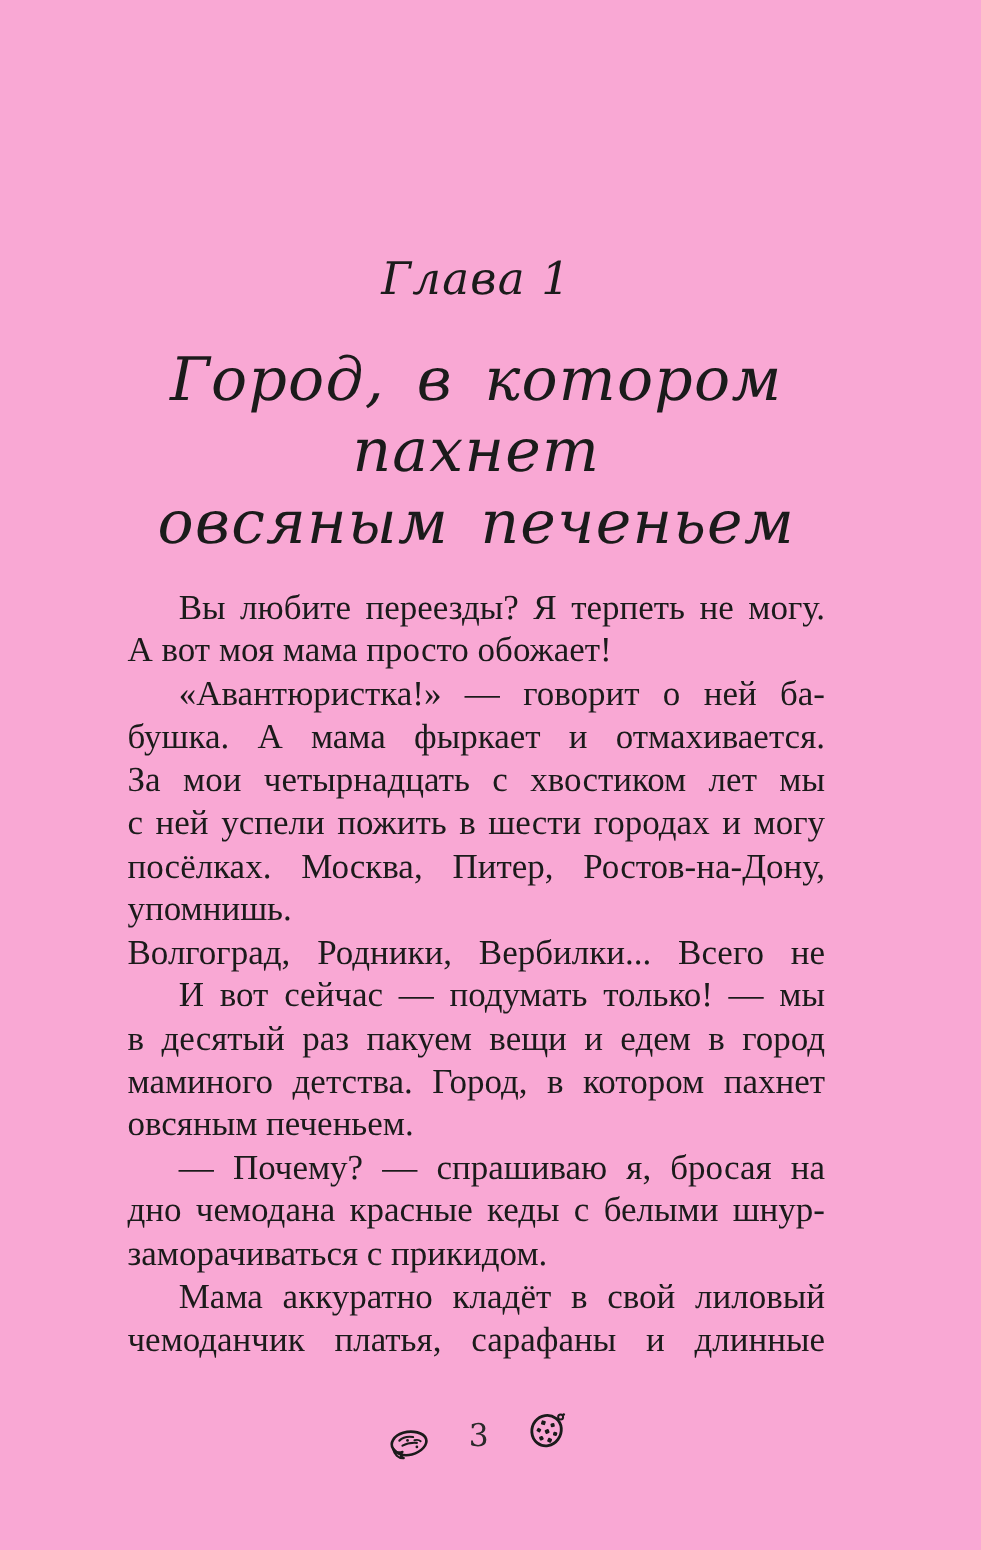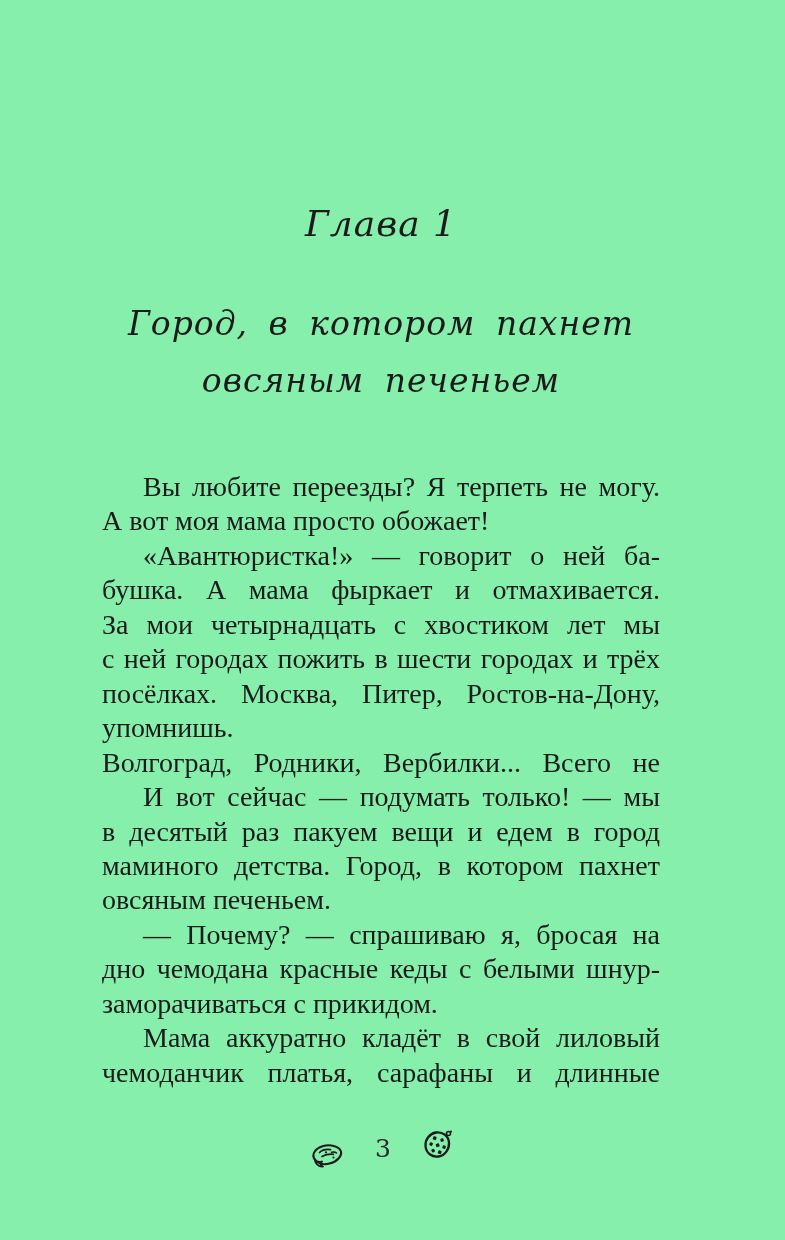--- a/index.html
+++ b/index.html
@@ -7,45 +7,44 @@
   body {
     width: 785px; height: 1240px;
     font-family: "Liberation Serif", serif;
     color: #1b1b1b;
     position: relative;
     overflow: hidden;
   }
   .page {
     position: absolute; top: 0; left: 0;
     width: 785px; height: 1240px;
-    background: #86efac;
+    background: #f9a8d4;
   }
   
   .chapter-heading {
     position: absolute;
     top: 203px; left: 102px; width: 558px;
     text-align: center;
     font-family: "DejaVu Serif", serif;
     font-style: italic;
     font-weight: 400;
     font-size: 36px;
     letter-spacing: 1px;
   }
   .chapter-title {
     position: absolute;
     top: 276px; left: 62px; width: 638px;
     text-align: center;
     font-family: "DejaVu Serif", serif;
     font-style: italic;
     font-weight: 400;
-    font-size: 33px;
+    font-size: 48px;
     line-height: 57px;
     word-spacing: 9px;
     letter-spacing: 1px;
-    margin-top: 19px;
   }
   
   .body-text {
     position: absolute;
     top: 438px; left: 102px; width: 558px;
     font-size: 28px;
     line-height: 34.45px;
     margin-top: 32px;
   }
   .line {
@@ -84,21 +83,21 @@
     <span>Город, в котором пахнет</span><br>
     <span>овсяным печеньем</span>
   </div>
 
   <div class="body-text">
     <div class="line indent">Вы любите переезды? Я терпеть не могу.</div>
     <div class="line end">А вот моя мама просто обожает!</div>
     <div class="line indent">«Авантюристка!» — говорит о ней ба-</div>
     <div class="line">бушка. А мама фыркает и отмахивается.</div>
     <div class="line">За мои четырнадцать с хвостиком лет мы</div>
-    <div class="line">с ней городах пожить в шести городах и трёх</div>
+    <div class="line">с ней успели пожить в шести городах и могу</div>
     <div class="line">посёлках. Москва, Питер, Ростов-на-Дону,</div>
     <div class="line end">упомнишь.</div>
     <div class="line">Волгоград, Родники, Вербилки... Всего не</div>
     <div class="line indent">И вот сейчас — подумать только! — мы</div>
     <div class="line">в десятый раз пакуем вещи и едем в город</div>
     <div class="line">маминого детства. Город, в котором пахнет</div>
     <div class="line end">овсяным печеньем.</div>
     <div class="line indent">— Почему? — спрашиваю я, бросая на</div>
     <div class="line">дно чемодана красные кеды с белыми шнур-</div>
     <div class="line end">заморачиваться с прикидом.</div>

